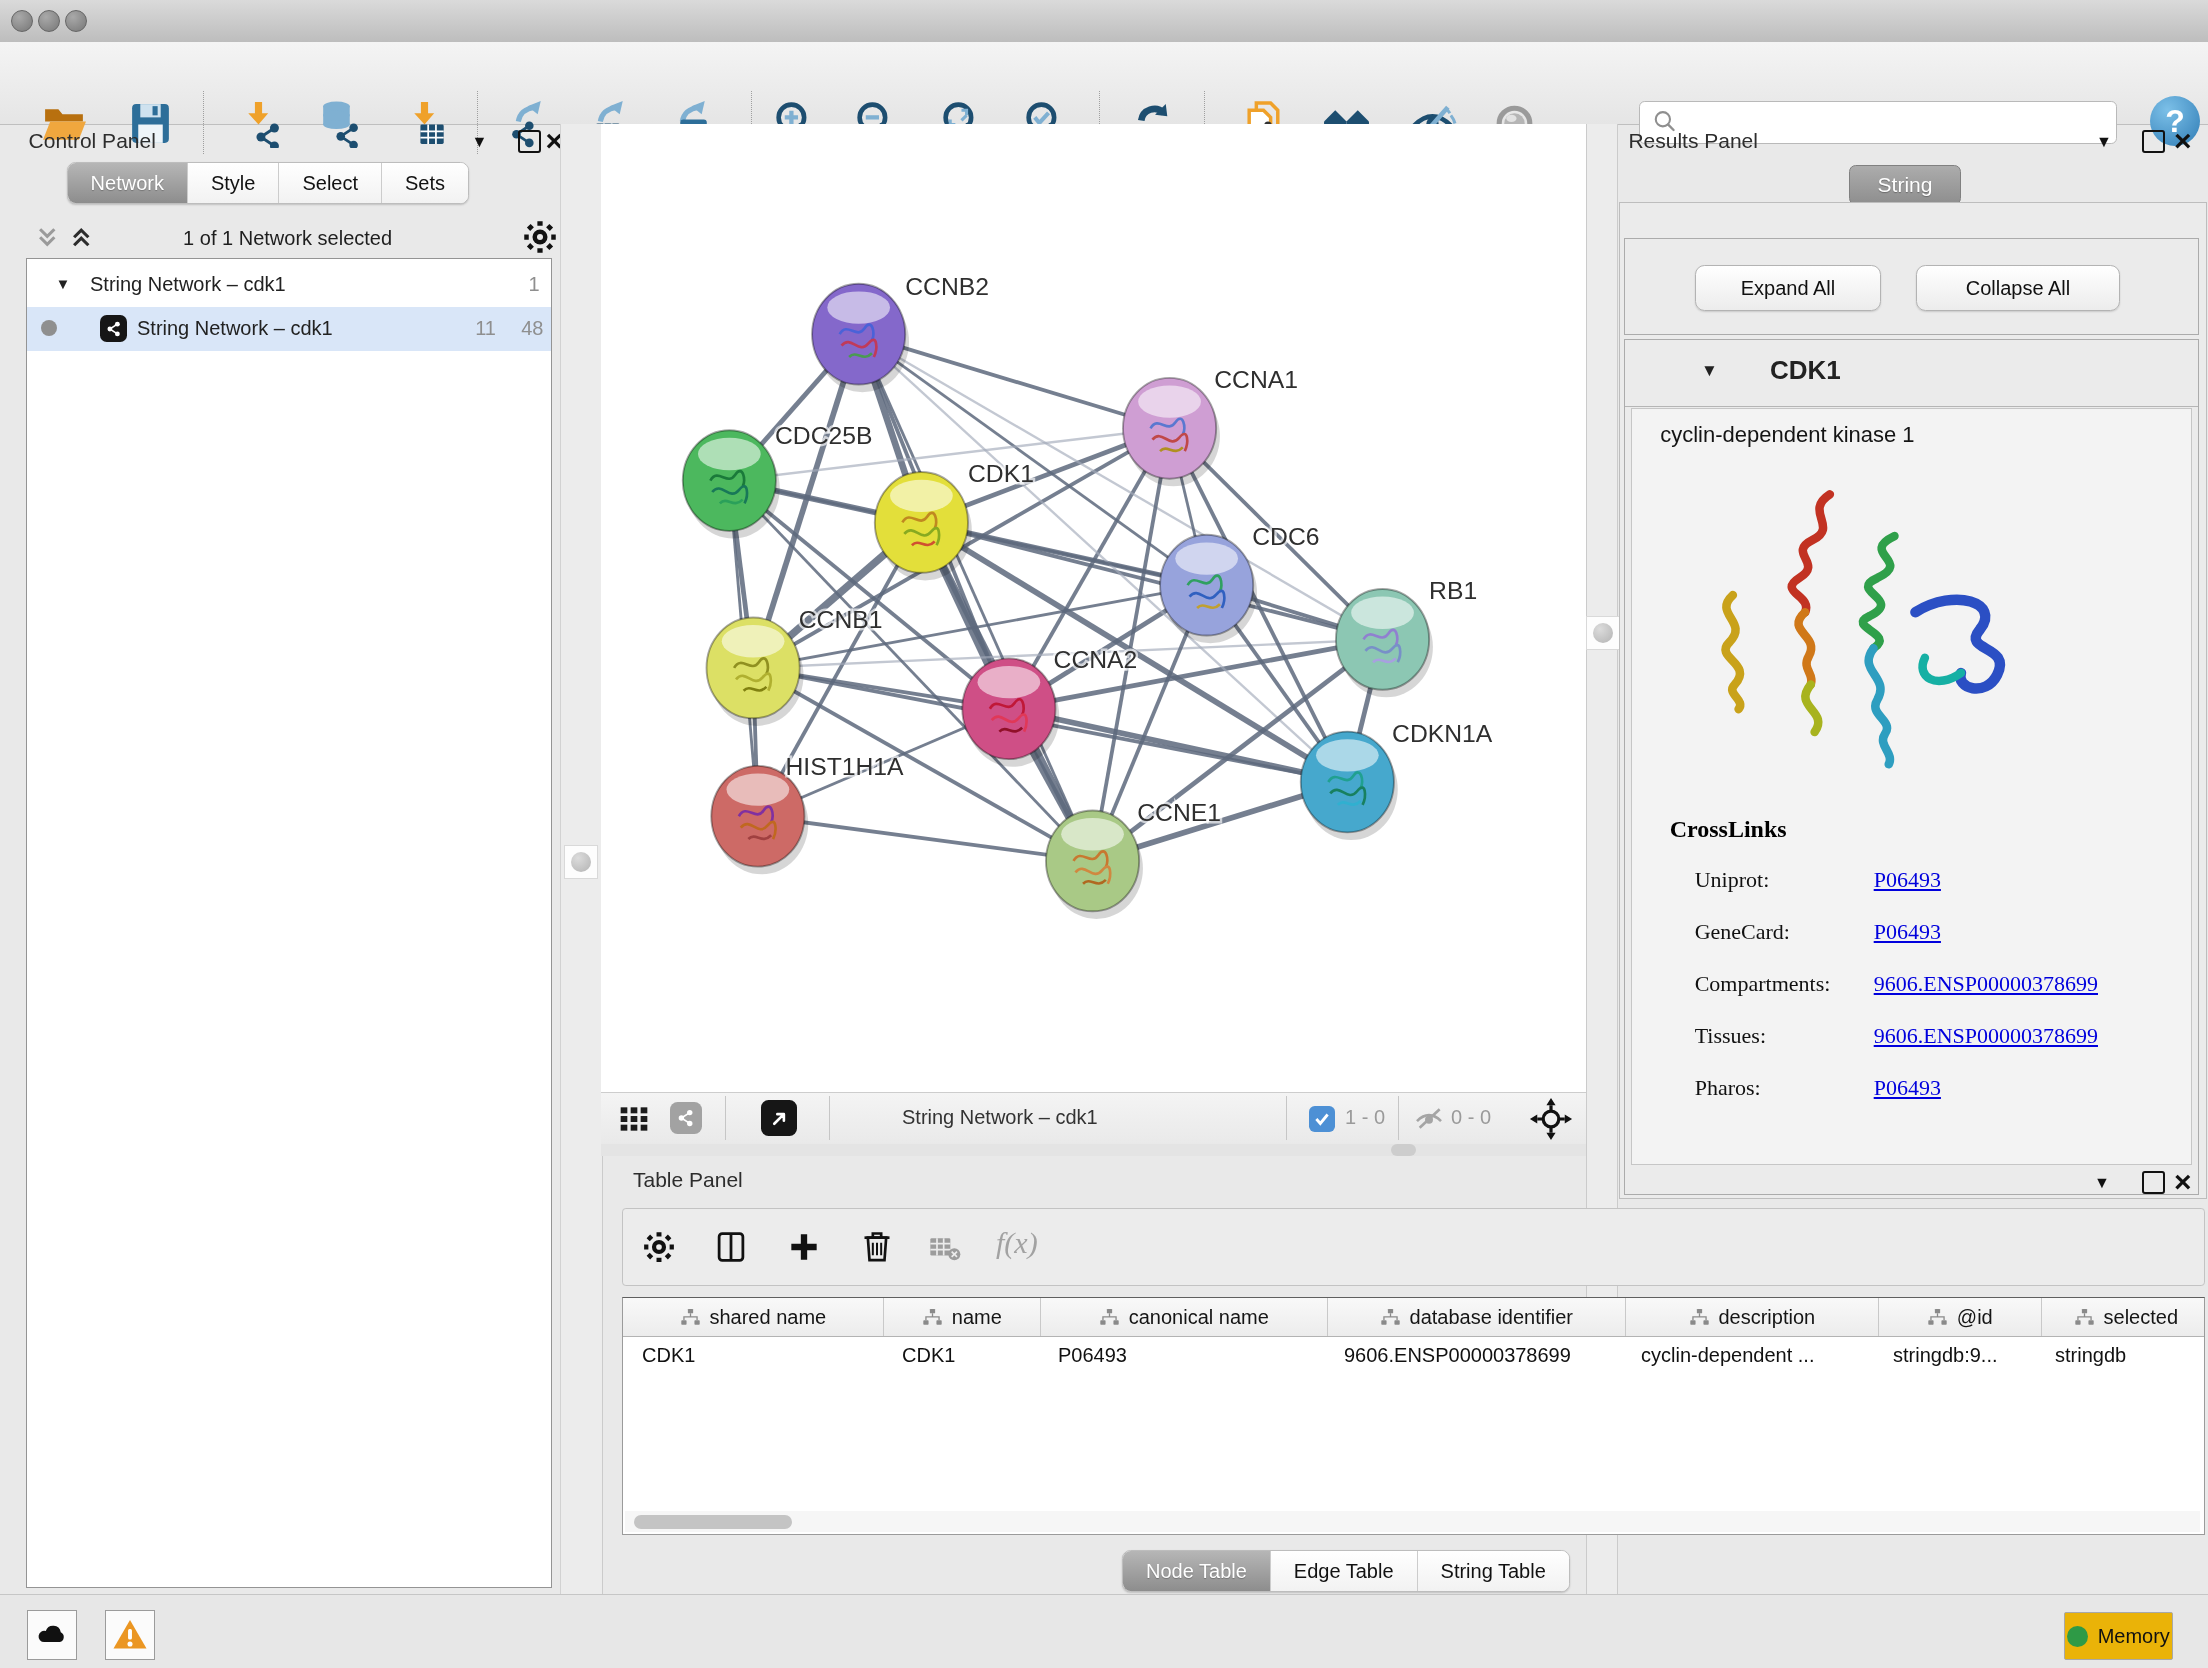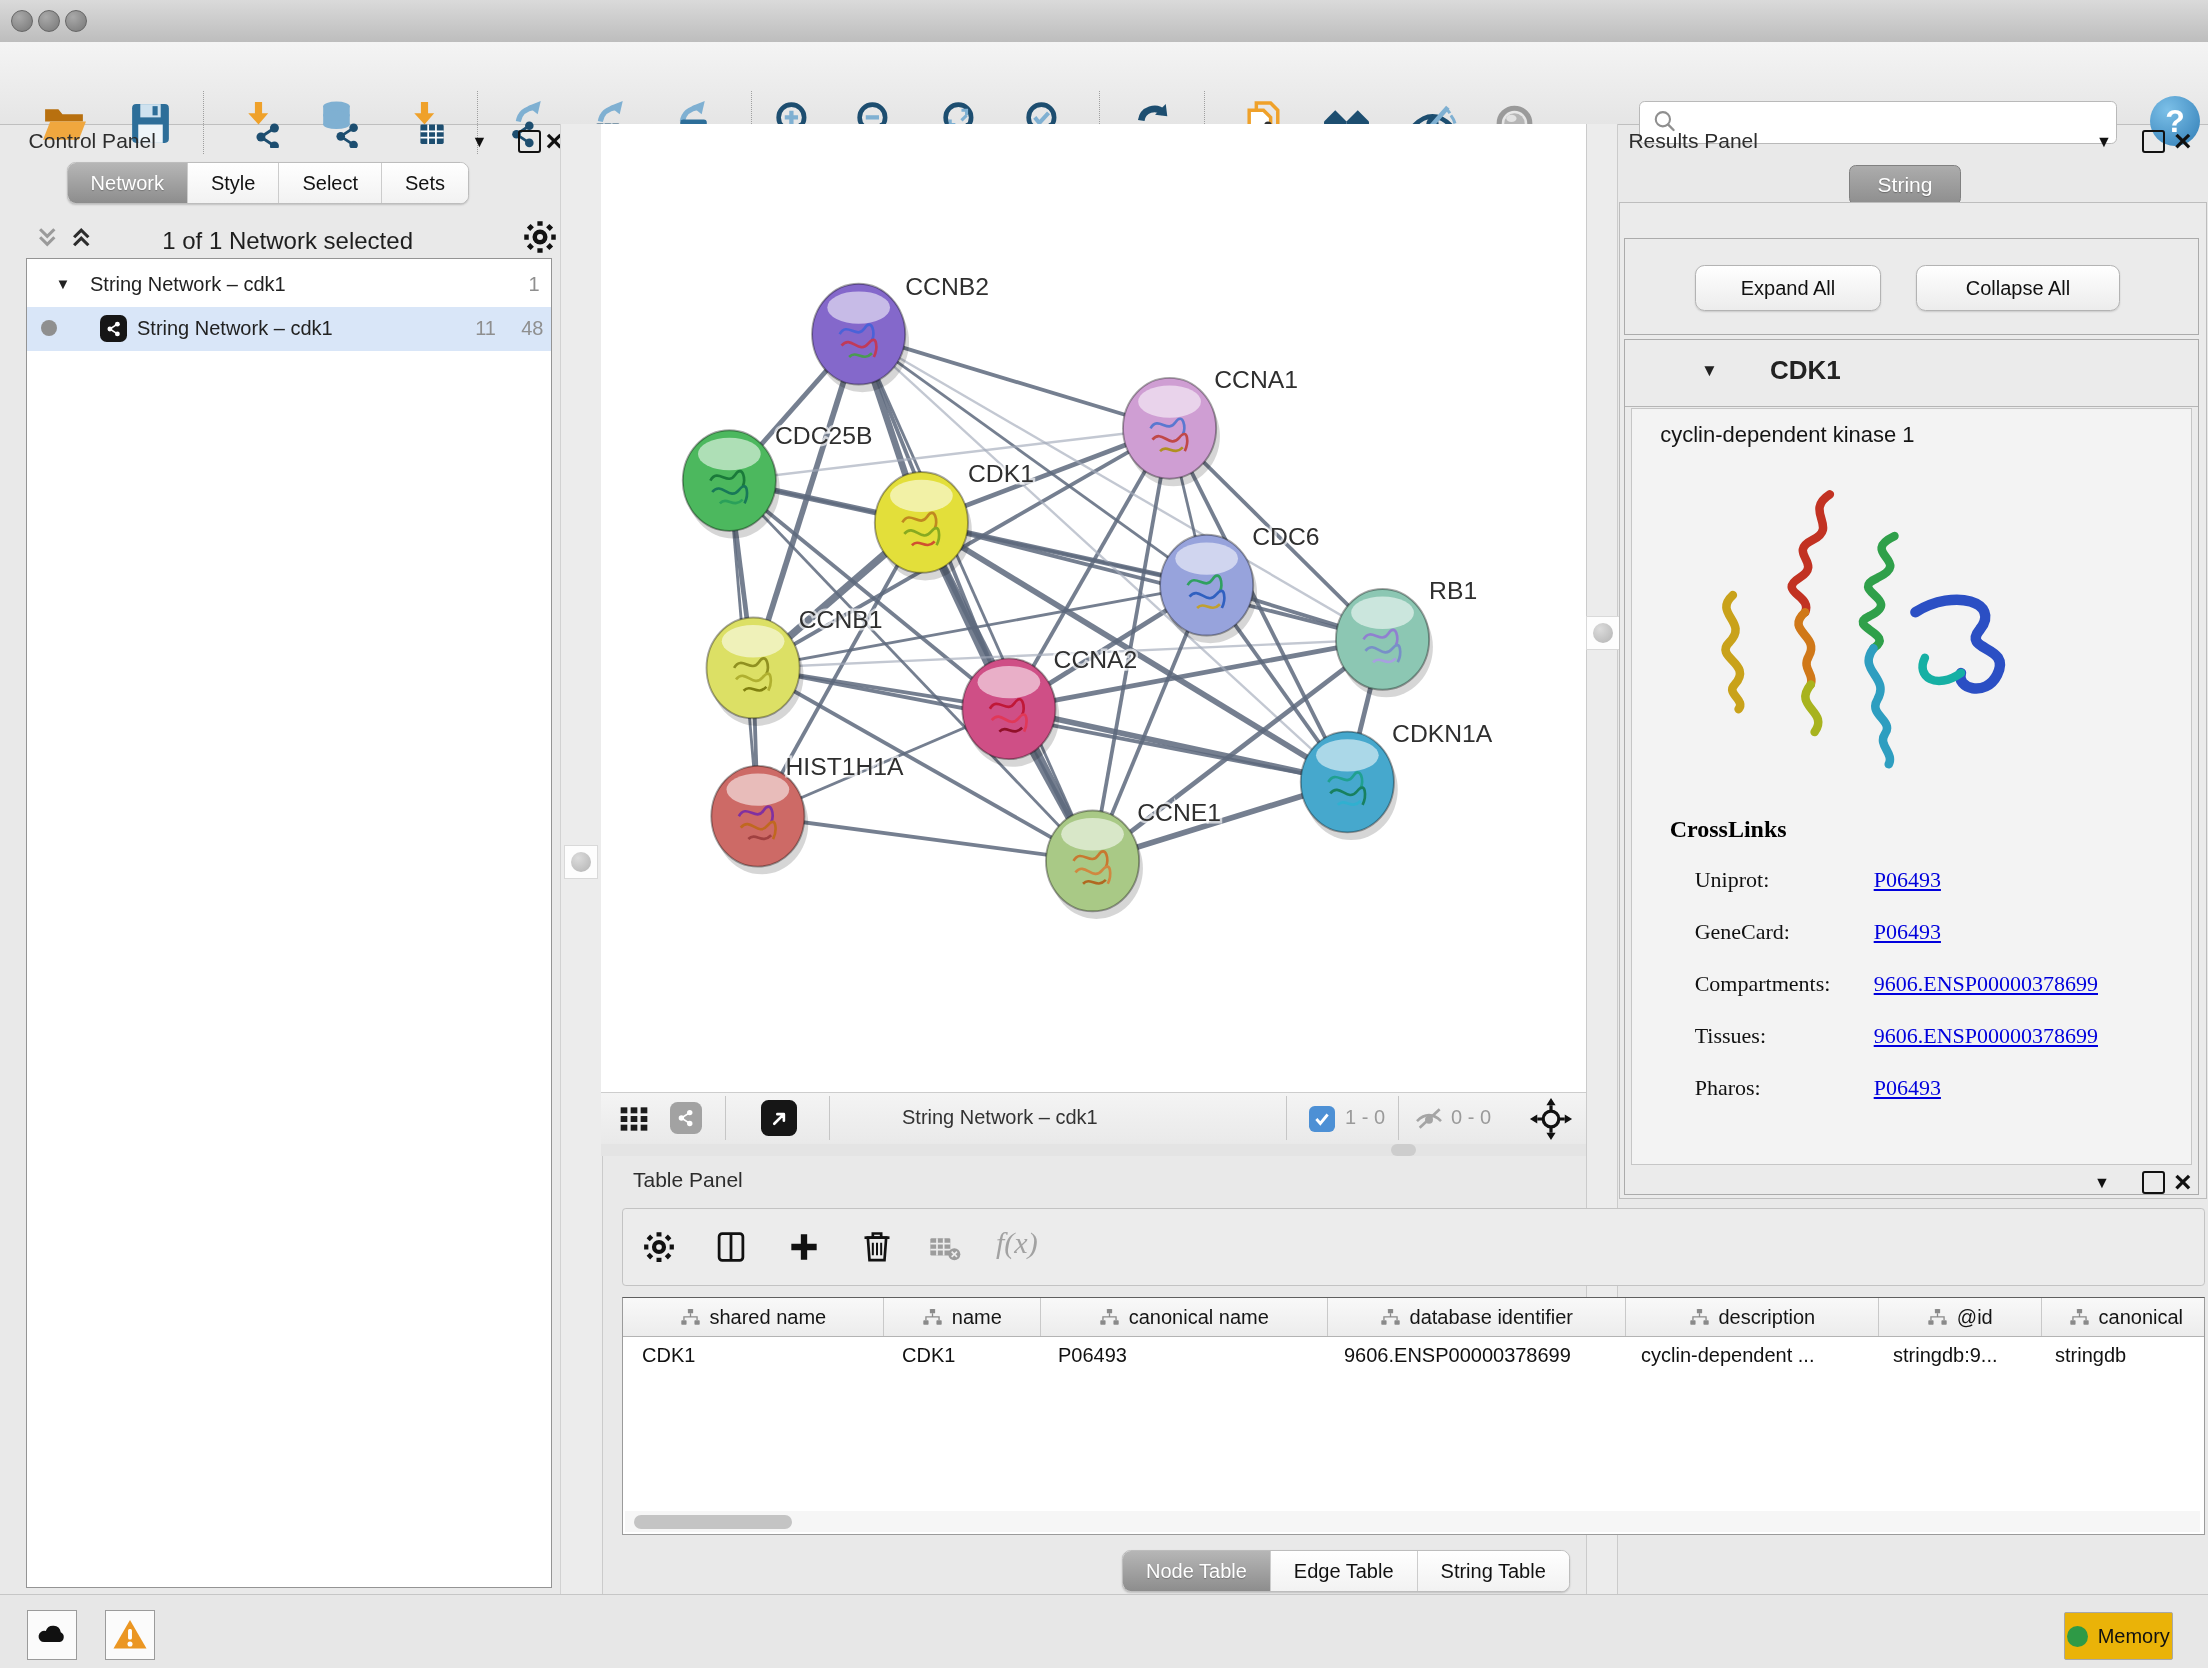--- a/index.html
+++ b/index.html
@@ -280,21 +280,21 @@
     <span class="abs" style="left:25px;top:99px">
       <svg width="28.5" height="28.5" viewBox="0 0 32 32">
           <path d="M8 7l8 8 8-8M8 16l8 8 8-8" stroke="#9a9a9a" stroke-width="3.5" fill="none"></path>
         </svg>
     </span>
     <span class="abs" style="left:59px;top:99px">
       <svg width="28.5" height="28.5" viewBox="0 0 32 32">
           <path d="M8 25l8-8 8 8M8 16l8-8 8 8" stroke="#2c2c2c" stroke-width="3.5" fill="none"></path>
         </svg>
     </span>
-    <div class="abs" style="left:18px;top:103px;width:524px;text-align:center;font-size:24px;color:#1e1e1e">1 of 1 Network selected</div>
+    <div class="abs" style="left:18px;top:103px;width:524px;text-align:center;font-size:20px;color:#1e1e1e">1 of 1 Network selected</div>
     <span class="abs" style="left:514px;top:95px">
       <svg width="36" height="36" viewBox="0 0 48 48">
           <g stroke="#111" stroke-width="7">
             <path d="M24 9V3M24 45v-6M9 24H3M45 24h-6M13.4 13.4L9 9M39 39l-4.4-4.4M13.4 34.6L9 39M39 9l-4.4 4.4"></path>
           </g>
           <circle cx="24" cy="24" r="10" fill="#111"></circle>
           <circle cx="24" cy="24" r="4" fill="#e9e9e9"></circle>
         </svg>
     </span>
   </div>
@@ -749,21 +749,21 @@
         </div>
         <div class="th" style="width: 168px;">
           <svg width="21" height="20" viewBox="0 0 48 45">
             <g fill="#8a8a8a">
               <rect x="18" y="4" width="12" height="10" rx="1.5"></rect>
               <rect x="3" y="30" width="12" height="10" rx="1.5"></rect>
               <rect x="33" y="30" width="12" height="10" rx="1.5"></rect>
             </g>
             <path d="M24 14v8M9 30v-8h30v8" stroke="#8a8a8a" stroke-width="3" fill="none"></path>
           </svg>
-          <span>canonical</span>
+          <span>selected</span>
         </div>
       </div>
     <div id="trow">
         <div class="td" style="width: 241px;">CDK1</div>
         <div class="td" style="width: 137px;">CDK1</div>
         <div class="td" style="width: 267px;">P06493</div>
         <div class="td" style="width: 278px;">9606.ENSP00000378699</div>
         <div class="td" style="width: 233px;">cyclin-dependent ...</div>
         <div class="td" style="width: 143px;">stringdb:9...</div>
         <div class="td" style="width: 149px;">stringdb</div>

